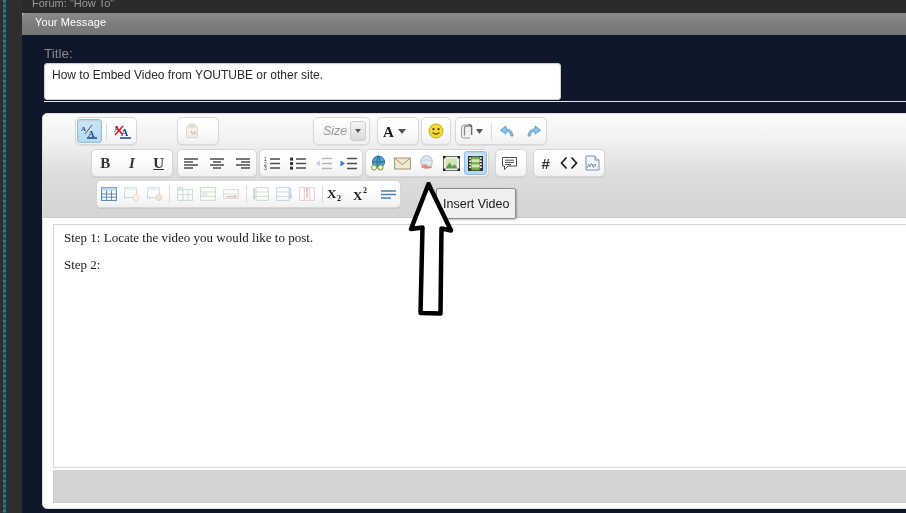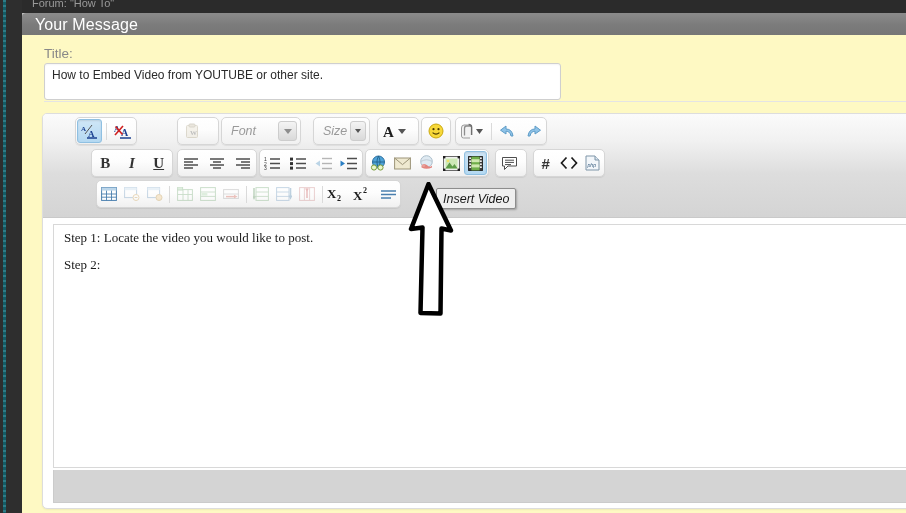--- a/index.html
+++ b/index.html
@@ -45,29 +45,29 @@
   }
 
   
   .msg-header {
     position: absolute; left: 22px; top: 13px; right: 0; height: 22px;
     background: linear-gradient(to bottom, #8b8b8b 0%, #7b7b7b 55%, #767676 100%);
     border-top-left-radius: 4px;
   }
   .msg-header-label {
     position: absolute; left: 13px; top: 3px;
-    font-size: 16px; color: #ffffff;
+    font-size: 11px; color: #ffffff;
     letter-spacing: .1px;
     white-space: nowrap;
   }
 
   
   .page-body {
     position: absolute; left: 22px; top: 35px; right: 0; bottom: 0;
-    background: #fef9c3;
+    background: #0f172a;
   }
 
   
   .title-label {
     position: absolute; left: 22px; top: 11px;
     font-size: 13.5px; color: #888888;
   }
   .title-input {
     position: absolute; left: 22px; top: 28px;
     width: 517px; height: 37px;
@@ -173,29 +173,28 @@
   .statusbar {
     position: absolute; left: 10px; top: 356px;
     width: 898px; height: 33px;
     background: #d4d4d4;
     border: 1px solid #cbcbcb; border-top: none;
   }
 
   
   .tooltip {
     position: absolute; left: 436px; top: 188px;
-    height: 21px;
+    height: 31px;
     background: #efefef;
     border: 1px solid #8d8d8d;
     border-radius: 2px;
     display: flex; align-items: center;
     padding: 0 6px;
     box-shadow: 1px 1px 2px rgba(0,0,0,.25);
     z-index: 40;
-    font-style: italic;
   }
   .tooltip span { font-size: 12.5px; color: #1a1a1a; white-space: nowrap; }
 
   
   .arrow-anno {
     position: absolute; left: 402px; top: 182px;
     width: 60px; height: 136px;
     z-index: 50; pointer-events: none;
   }
 </style>
@@ -257,26 +256,20 @@
           <div class="tgroup" style="left:134px; width:42px;">
             <div class="tbtn">
               <svg width="16" height="16" viewBox="0 0 16 16" opacity="0.42">
                 <rect x="2.5" y="2.5" width="11" height="12" rx="1" fill="#e8e2d2" stroke="#b5ab90"></rect>
                 <rect x="5" y="1" width="6" height="3" rx="1" fill="#cfc7b2" stroke="#a89e86"></rect>
                 <text x="6" y="12" font-size="7" font-family="Liberation Serif, serif" font-weight="bold" fill="#6d6d6d">W</text>
               </svg>
             </div>
           </div>
 
-          <div class="ddown" style="left:178px; width:80px;">
-            <span class="ddown-label">Font</span>
-            <span class="ddown-arrow">
-                <i class="caret"></i>
-              </span>
-          </div>
 
           <div class="ddown" style="left:270px; width:57px;">
             <span class="ddown-label">Size</span>
             <span class="ddown-arrow" style="width:16px;">
                 <i class="caret sm"></i>
               </span>
           </div>
 
           <div class="tgroup" style="left:334px; width:42px;">
             <div class="tbtn" style="width:34px;">

